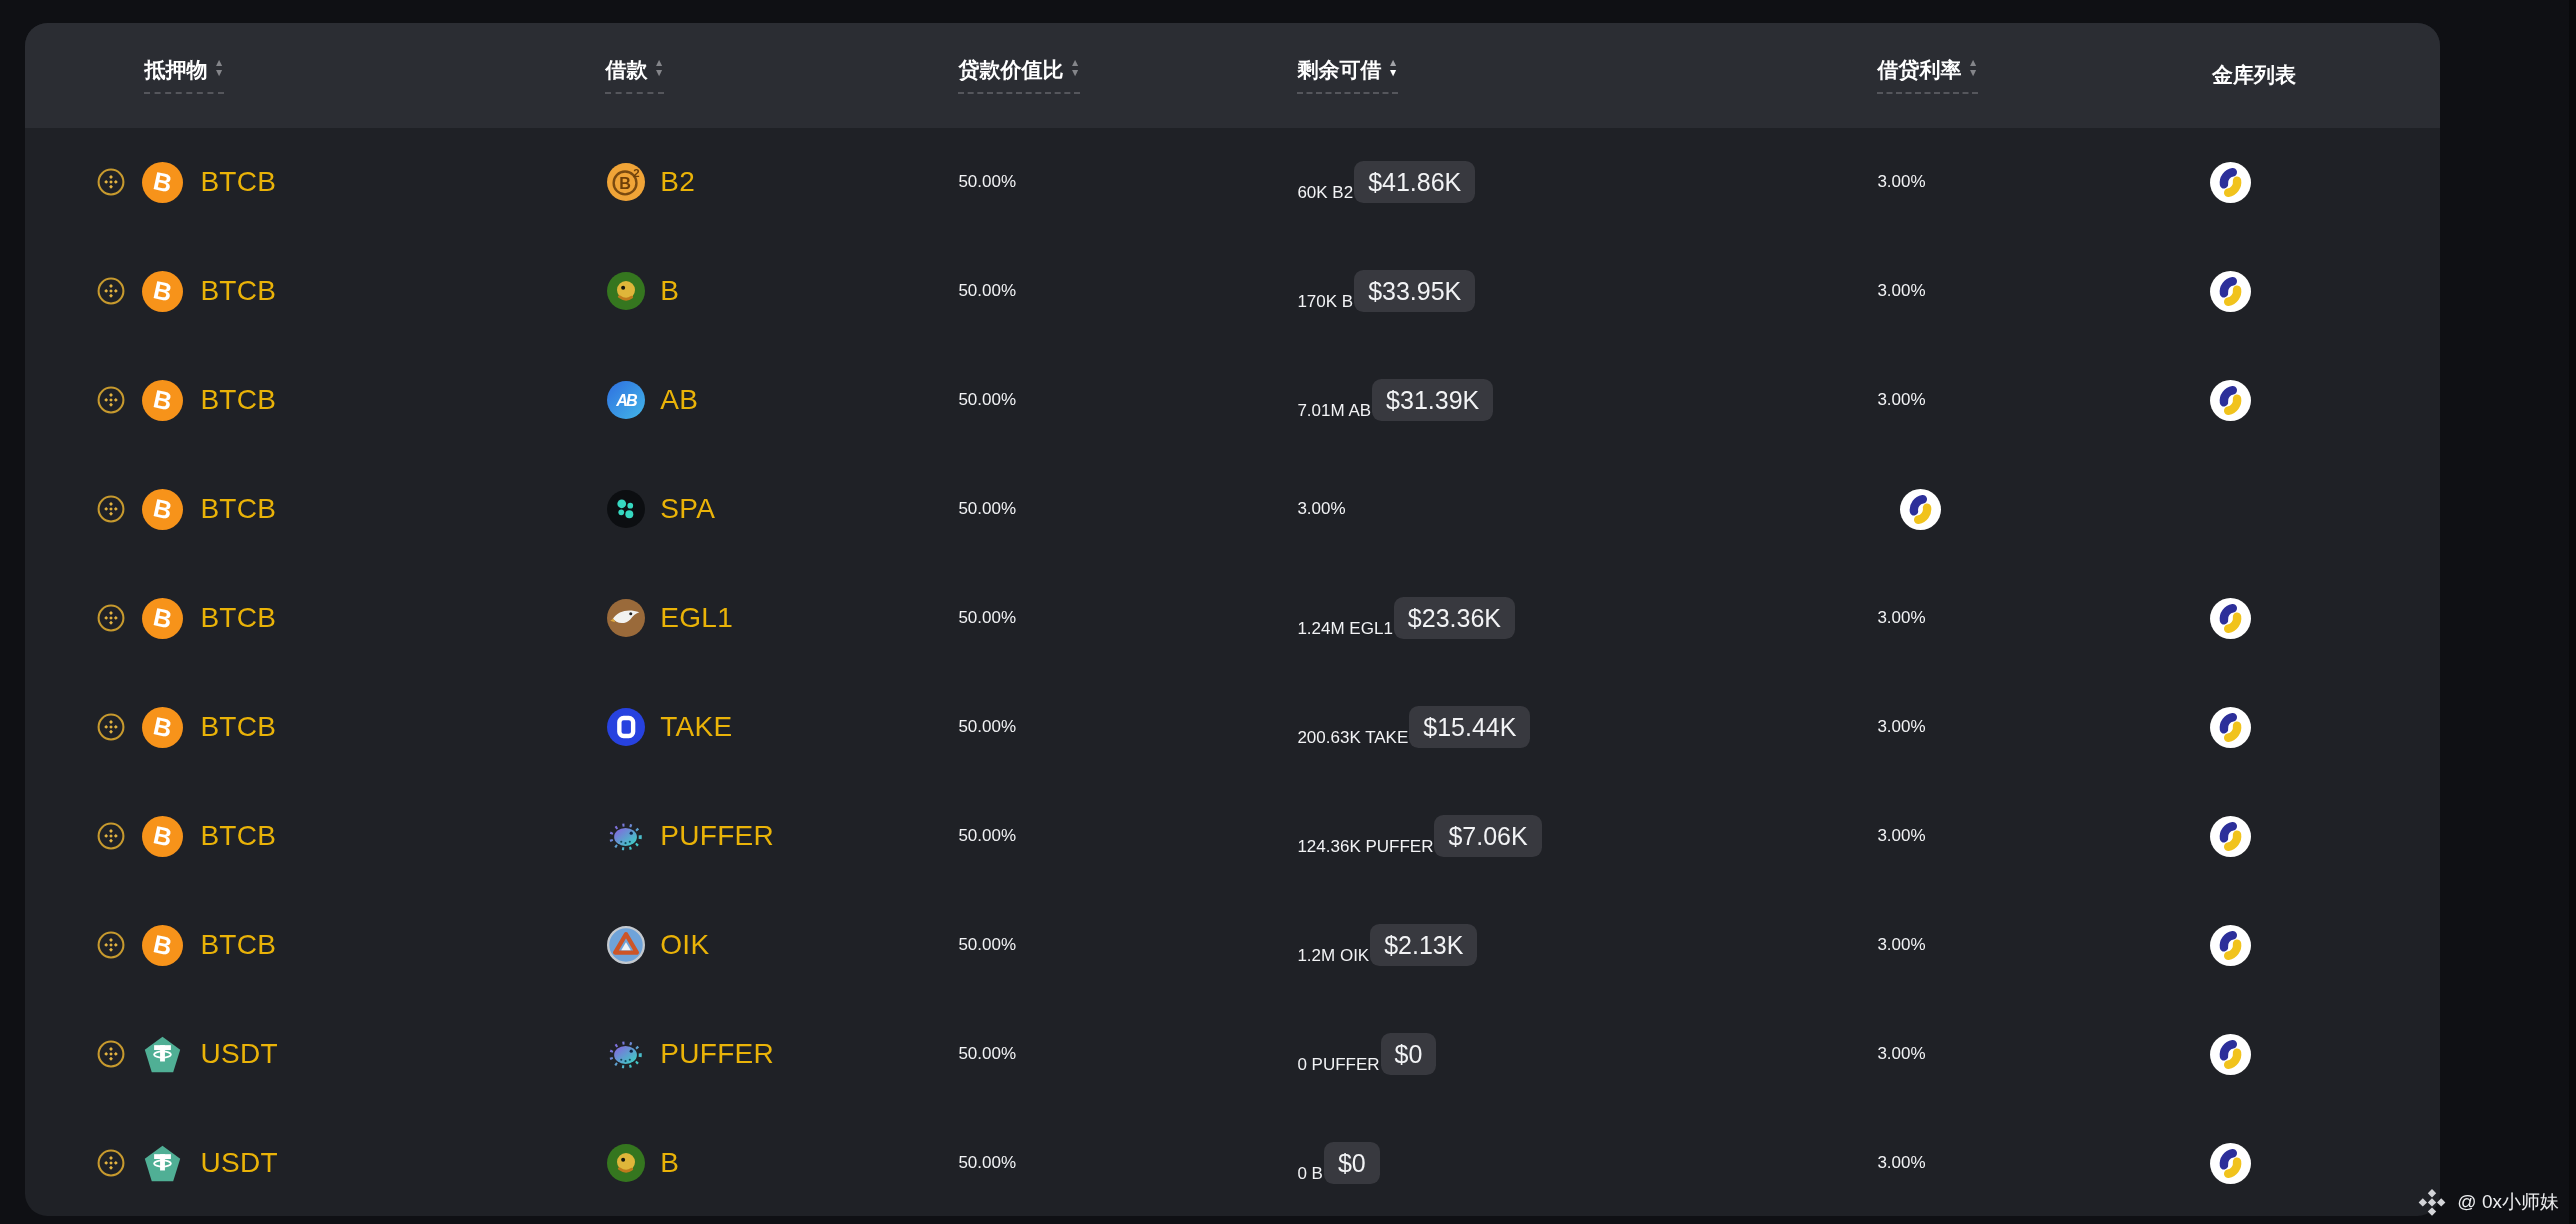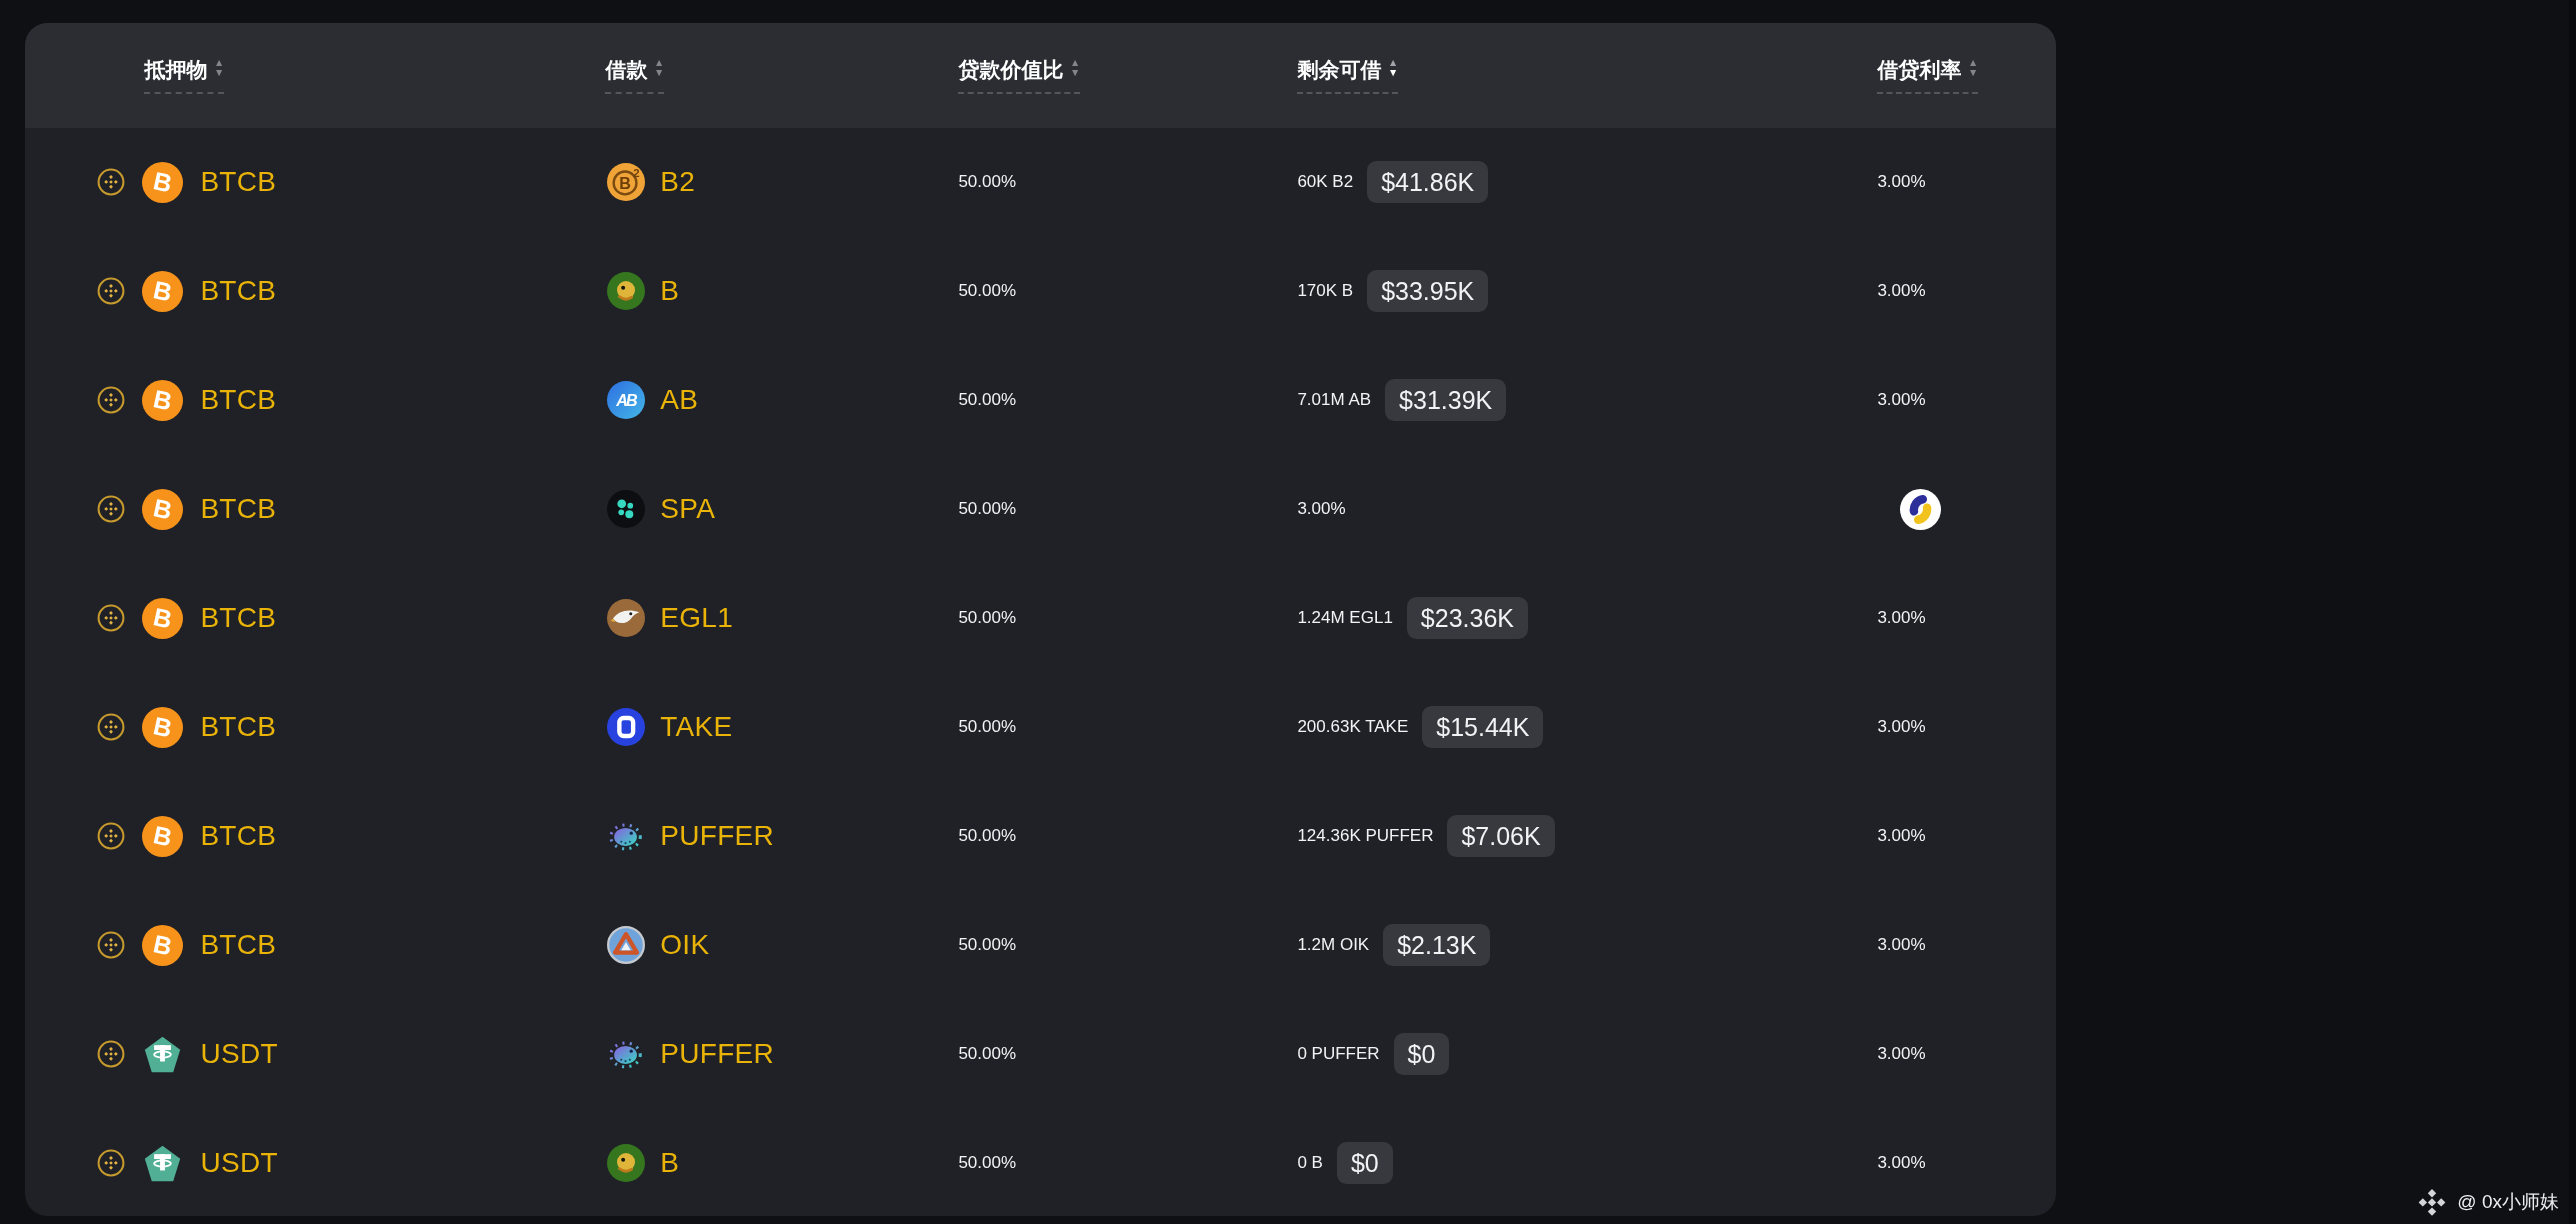--- a/index.html
+++ b/index.html
@@ -4,21 +4,21 @@
 <style>
   html,body{margin:0;padding:0;}
   body{
     width:2576px;height:1225px;overflow:hidden;position:relative;
     background:#0f1014;
     font-family:"Liberation Sans","DejaVu Sans",sans-serif;
     color:#f2f3f5;
   }
   .edge-strip{position:absolute;right:0;top:0;width:6.6px;height:100%;background:#090a0c;}
   .card{
-    position:absolute;left:25.4px;top:22.6px;width:2031px;height:1193px;
+    position:absolute;left:25.4px;top:22.6px;width:2415px;height:1193px;
     background:#1f2126;border-radius:22.6px;overflow:hidden;
   }
   .grid{
     display:grid;
     grid-template-columns:580px 353px 339px 580px 310px 1fr;
     align-items:center;
   }
   .thead{height:105px;background:#2b2d33;}
   .th{font-size:21px;font-weight:700;color:#ffffff;white-space:nowrap;}
   .th.c1{padding-left:119px;}
@@ -26,21 +26,21 @@
   .sortwrap{display:inline-flex;align-items:flex-start;gap:6.6px;padding-bottom:8.5px;border-bottom:2.8px dashed #55565c;cursor:pointer;}
   .sortwrap.nosort{border-bottom:none;cursor:default;padding-bottom:0;}
   .arrows{display:inline-flex;flex-direction:column;margin-top:1.9px;}
   .arrows i{font-style:normal;display:block;height:10.3px;line-height:10.3px;font-size:10.3px;color:#84858a;text-align:center;}
   .arrows.active-desc .up{color:#a3a4a9;}
   .arrows.active-desc .dn{color:#ffffff;}
   .tr{height:109px;cursor:pointer;}
   .td{display:flex;align-items:center;min-width:0;}
   .td.c1{padding-left:72px;gap:17px;}
   .td.c2{padding-left:1.9px;gap:15px;}
-  .td.c4{gap:14px;}
+  .td.c4{gap:1px;align-items:flex-end;}
   .td.c6{padding-left:22.6px;}
   .chain-badge{width:28px;height:28px;flex:0 0 auto;display:flex;}
   .ticon{width:41px;height:41px;flex:0 0 auto;display:flex;align-items:center;justify-content:center;}
   .td.c2 .ticon{width:38px;height:38px;}
   .ticon svg,.chain-badge svg,.vault svg,.wlogo svg{width:100%;height:100%;display:block;}
   .sym{font-size:28px;font-weight:400;letter-spacing:0.3px;color:#eab308;white-space:nowrap;}
   .val{font-size:17px;color:#f2f3f5;white-space:nowrap;}
   .pill{background:#38393f;border-radius:9.4px;padding:6.6px 14px;font-size:25px;color:#f2f3f5;white-space:nowrap;}
   .vault{width:41px;height:41px;cursor:pointer;flex:0 0 auto;}
   .watermark{

